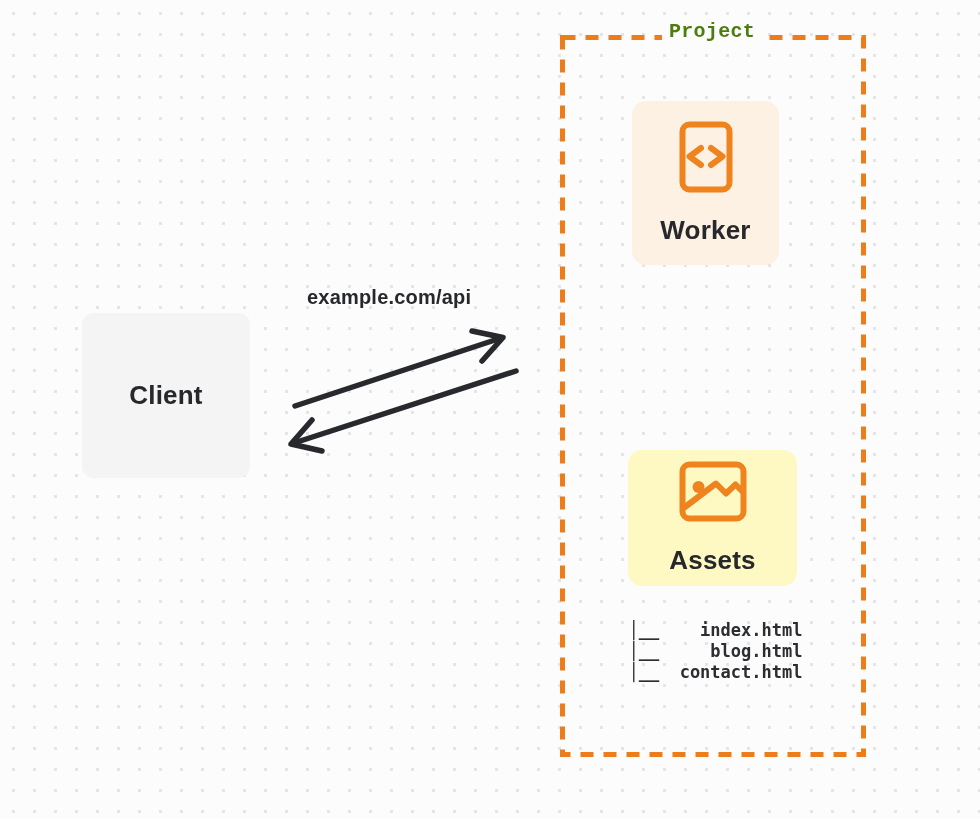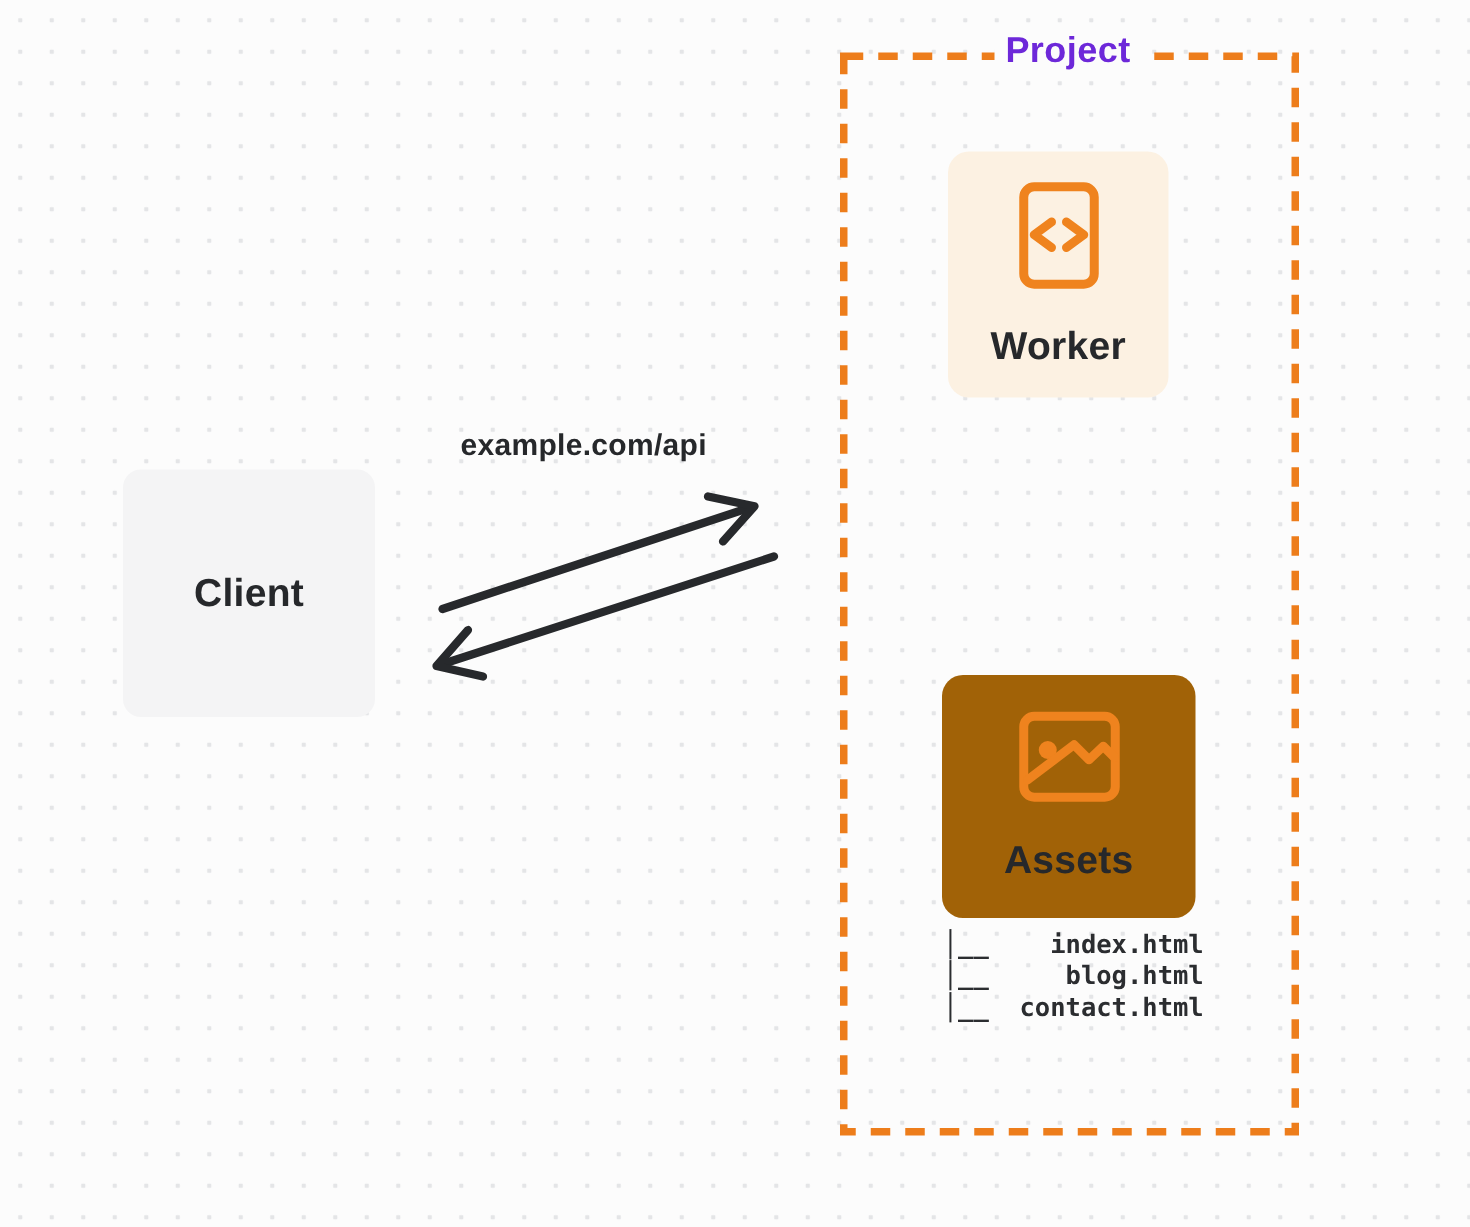--- a/index.html
+++ b/index.html
@@ -30,35 +30,36 @@
   }
   #client-card {
     left: 82px; top: 313px; width: 168px; height: 165px;
     background: #F4F4F5; border-radius: 12px;
   }
   #worker-card {
     left: 632px; top: 101px; width: 147px; height: 164px;
     background: #FCF1E2; gap: 22px;
   }
   #assets-card {
-    left: 628px; top: 450px; width: 169px; height: 162px;
-    background: #a16207; gap: 23px;
+    left: 628px; top: 450px; width: 169px; height: 136px;
+    background: #fef9c3; gap: 23px;
   }
 
   #project-label-wrap {
     position: absolute; left: 560px; top: 20px; width: 304px;
     text-align: center;
   }
   #project-label-wrap span {
     display: inline-block;
     background: #FCFCFC;
     padding: 0 7px;
-    color: #6d28d9;
-    font-size: 24px; font-weight: bold;
+    color: #4d7c0f;
+    font-size: 20px; font-weight: bold;
     letter-spacing: 0.3px;
+    font-family: Liberation Mono, monospace;
   }
 
   #request-label {
     position: absolute; left: 307px; top: 286px;
     font-size: 20px; font-weight: bold; color: #26282B;
     letter-spacing: 0.2px;
   }
 
   #file-tree {
     position: absolute; left: 608px; top: 620px;

